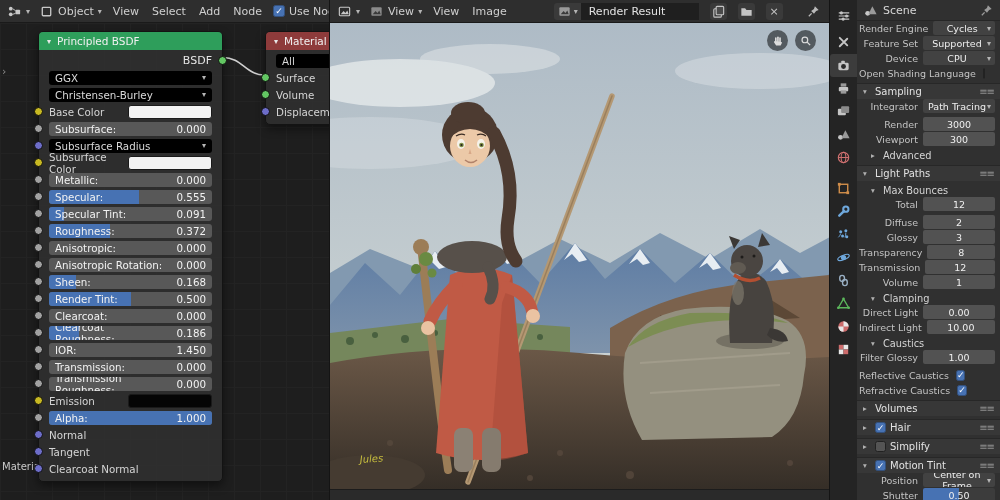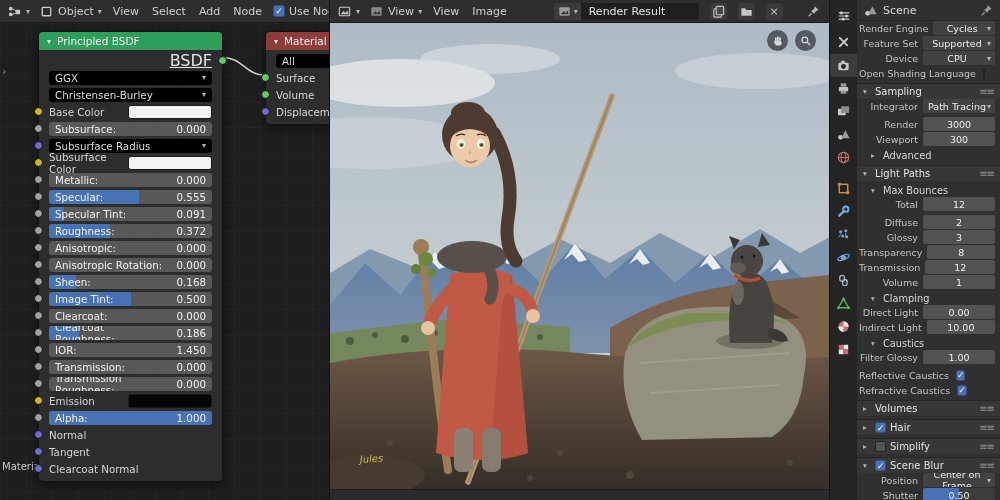--- a/index.html
+++ b/index.html
@@ -41,21 +41,21 @@
   .sock { position:absolute; width:9px; height:9px; border-radius:50%; border:1px solid #0d0d0d; top:4px; z-index:3; }
   .sock.in { left:-5px; } .sock.out { right:-5px; }
   .n-field { flex:1; height:14px; border-radius:3px; display:flex; align-items:center;
     position:relative; overflow:hidden; font-size:10.3px; }
   .n-num { background:#585858; color:#f2f2f2; }
   .n-num .fill { position:absolute; left:0; top:0; bottom:0; background:#4772b3; }
   .n-num .lbl, .n-num .val { z-index:1; padding:0 6px; }
   .n-num .lbl { flex:1; text-align:left; }
   .n-drop { background:#000000; color:#dadada; justify-content:space-between; padding:0 6px; }
   .n-label { color:#d5d5d5; font-size:10.3px; flex:1; }
-  .n-out { text-align:right; width:100%; color:#e5e5e5; font-size:16px;text-decoration:underline; }
+  .n-out { text-align:right; width:100%; color:#e5e5e5; font-size:11px; }
   .swatch { width:84px; height:14px; border-radius:3px; border:1px solid #1a1a1a; }
   #material-tag { position:absolute; left:2px; top:438px; z-index:1; color:#c9c9c9; font-size:10px; }
   #nav-expand { position:absolute; left:2px; top:42px; color:#8b8b8b; font-size:11px; z-index:1; }
   #wire { position:absolute; inset:0; z-index:1; }
 
   
   #render-area { position:absolute; top:23px; left:0; width:500px; height:466px; background:#101010; }
   #render-area svg { display:block; }
   #img-footer { position:absolute; top:489px; left:0; width:500px; height:11px; background:#2a2a2a; border-top:1px solid #1c1c1c; }
   .float-btn { position:absolute; width:21px; height:21px; border-radius:50%; background:rgba(28,30,32,.62);
@@ -240,21 +240,21 @@
             <div class="n-field n-num">
               <div class="fill" style="width: 16.8%;"></div>
               <span class="lbl">Sheen:</span>
               <span class="val">0.168</span>
             </div>
           </div>
           <div class="n-row">
             <span class="sock in" style="background: rgb(161, 161, 161);"></span>
             <div class="n-field n-num">
               <div class="fill" style="width: 50%;"></div>
-              <span class="lbl">Image Tint:</span>
+              <span class="lbl">Render Tint:</span>
               <span class="val">0.500</span>
             </div>
           </div>
           <div class="n-row">
             <span class="sock in" style="background: rgb(161, 161, 161);"></span>
             <div class="n-field n-num">
               <span class="lbl">Clearcoat:</span>
               <span class="val">0.000</span>
             </div>
           </div>
@@ -799,21 +799,21 @@
         </div>
         <div class="p-header">
           <span class="arr">▸</span>
           <span class="cb small"></span>
           <span>Simplify</span>
           <span class="presets">≡≡</span>
         </div>
         <div class="p-header">
           <span class="arr">▾</span>
           <span class="cb small on">✓</span>
-          <span>Scene Blur</span>
+          <span>Motion Tint</span>
           <span class="presets">≡≡</span>
         </div>
         <div class="p-row">
           <span class="p-lbl">Position</span>
           <div class="p-fld p-drop">
             <span>Center on Frame</span>
             <span class="chev">▾</span>
           </div>
         </div>
         <div class="p-row">

